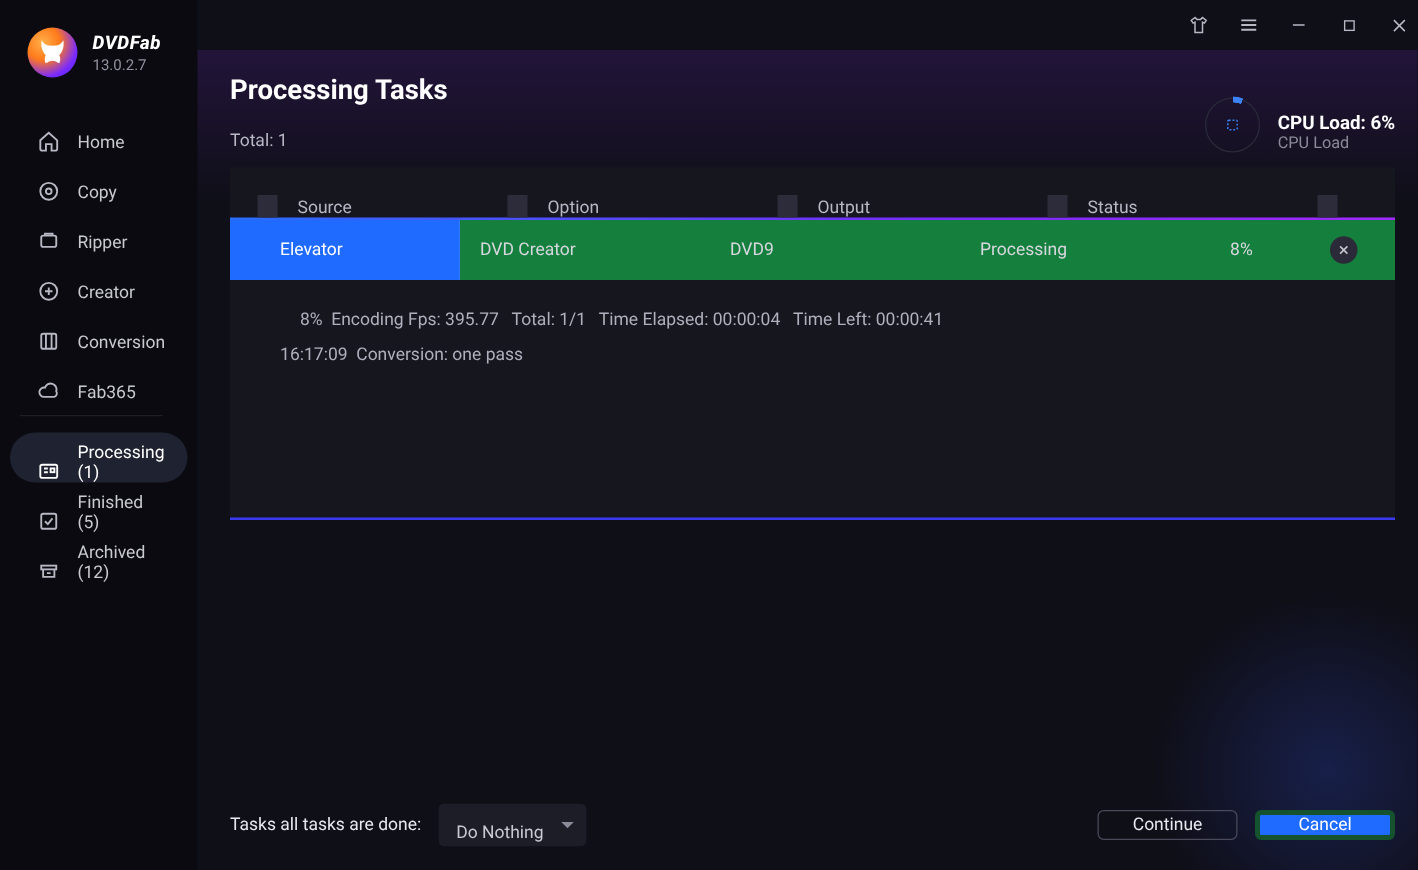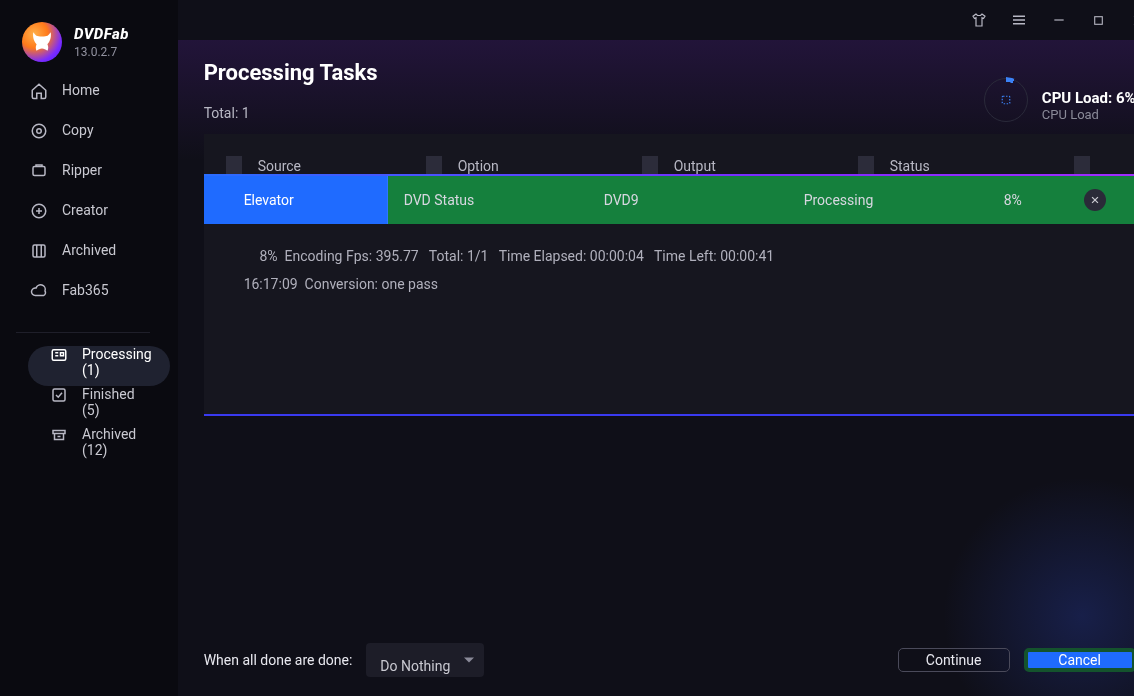--- a/index.html
+++ b/index.html
@@ -8,24 +8,24 @@
   
   .sidebar { width: 196px; background: #0a0a10; display: flex; flex-direction: column; padding-top: 18px; }
   .brand { display: flex; align-items: center; padding: 4px 18px 10px 22px; }
   .brand-logo { width: 40px; height: 40px; border-radius: 50%; background: radial-gradient(circle at 30% 30%, #ffb04a 0%, #ff7a1a 35%, #7a2bff 70%, #4a1aff 100%); display:flex; align-items:center; justify-content:center; }
   .brand-logo svg { width:26px; height:26px; }
   .brand-text { margin-left: 12px; }
   .brand-name { font-size: 15px; font-weight: 800; font-style: italic; color: #fff; letter-spacing: 0.5px; }
   .brand-ver  { font-size: 12px; color: #9292a0; margin-top: 2px; }
 
   .nav-group { margin-top: 10px; }
-  .nav-group.secondary { padding-top: 14px; position:relative;padding-left:20px; }
+  .nav-group.secondary { padding-top: 14px; position:relative; }
   .nav-group.secondary::before { content:""; position:absolute; top:0; left:16px; right:28px; height:1px; background:#1f1f2a; }
 
-  .nav-item { display: flex; align-items: flex-start; height: 40px; padding: 0 18px 0 22px; color: #c9c9d1; cursor: pointer; border-radius: 20px; margin: 0 8px; font-size: 14px; }
+  .nav-item { display: flex; align-items: flex-end; height: 40px; padding: 0 18px 0 22px; color: #c9c9d1; cursor: pointer; border-radius: 20px; margin: 0 8px; font-size: 14px; }
   .nav-item.active { background: #1f2230; color: #fff; }
   .nav-item .ico { width: 18px; height: 18px; margin-right: 14px; flex: 0 0 18px; display:flex; align-items:center; justify-content:center; color:#b8b8c4; }
   .nav-item.active .ico { color:#fff; }
 
   
   .main { flex: 1; display: flex; flex-direction: column; background: #0f0f18; position:relative; }
 
   
   .main::before { content:""; position:absolute; top:40px; left:0; right:0; height:120px;
     background: linear-gradient(180deg, rgba(70,30,120,0.35) 0%, rgba(15,15,24,0) 100%); pointer-events:none; }
@@ -137,21 +137,21 @@
         </span>
       <span>Creator</span>
     </div>
     <div class="nav-item">
       <span class="ico">
           <svg width="18" height="18" viewBox="0 0 24 24" fill="none" stroke="currentColor" stroke-width="2">
             <rect x="4" y="4" width="16" height="16" rx="2"></rect>
             <path d="M9 4v16M15 4v16"></path>
           </svg>
         </span>
-      <span>Archived</span>
+      <span>Conversion</span>
     </div>
     <div class="nav-item">
       <span class="ico">
           <svg width="18" height="18" viewBox="0 0 24 24" fill="none" stroke="currentColor" stroke-width="2">
             <path d="M7 18a5 5 0 1 1 1-9.9A6 6 0 0 1 20 12a4 4 0 0 1-2 6H7z"></path>
           </svg>
         </span>
       <span>Fab365</span>
     </div>
   </div>
@@ -247,21 +247,21 @@
         <div class="col-output">Output</div>
         <div class="thead-sep"></div>
         <div class="col-status">Status</div>
         <div class="thead-sep"></div>
         <div class="col-prog"></div>
       </div>
       <div class="header-underline"></div>
 
       <div class="trow">
         <div class="col-source">Elevator</div>
-        <div class="col-option">DVD Status</div>
+        <div class="col-option">DVD Creator</div>
         <div class="col-output">DVD9</div>
         <div class="col-status">Processing</div>
         <div class="col-prog" style="display:flex;align-items:center;justify-content:flex-end;gap:2px">
           <span class="row-prog">8%</span>
           <span class="row-close">
             <svg width="10" height="10" viewBox="0 0 24 24" fill="none" stroke="currentColor" stroke-width="3">
                 <path d="M5 5l14 14M19 5L5 19"></path>
               </svg>
           </span>
         </div>
@@ -278,21 +278,21 @@
         <div>
           <span>16:17:09</span>&nbsp;
           <span>Conversion: one pass</span>
         </div>
       </div>
       <div class="expand-area"></div>
     </div>
   </div>
 
   <div class="footer">
-    <span class="footer-label">When all done are done:</span>
+    <span class="footer-label">Tasks all tasks are done:</span>
     <span class="select-wrap">
       <select class="select">
         <option>Do Nothing</option>
       </select>
       <span class="select-caret"></span>
     </span>
     <span class="footer-spacer"></span>
     <button class="btn btn-outline">Continue</button>
     <button class="btn btn-primary">Cancel</button>
   </div>

